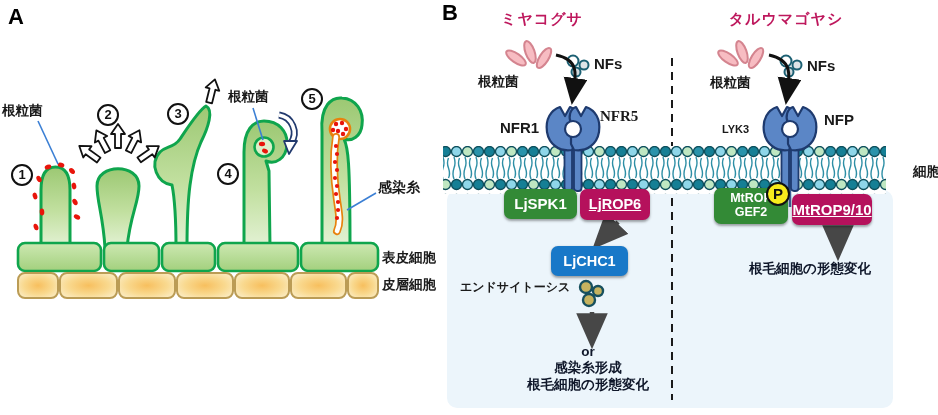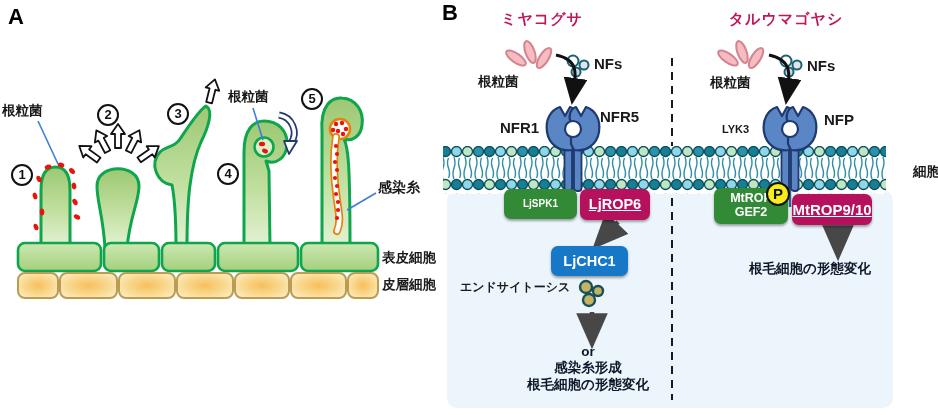--- a/index.html
+++ b/index.html
@@ -243,26 +243,26 @@
   <div class="lbl panel-label" style="left:442px; top:0px;">B</div>
   <div class="species-title" style="left:492px; top:10px; width:100px;">ミヤコグサ</div>
   <div class="species-title" style="left:723px; top:10px; width:126px;">タルウマゴヤシ</div>
 
   <div class="lbl" style="left:478px; top:73px; font-size:13.5px;">根粒菌</div>
   <div class="lbl" style="left:710px; top:74px; font-size:13.5px;">根粒菌</div>
   <div class="lbl" style="left:594px; top:55px; font-size:15px;">NFs</div>
   <div class="lbl" style="left:807px; top:57px; font-size:15px;">NFs</div>
 
   <div class="lbl" style="left:500px; top:119px; font-size:15px;">NFR1</div>
-  <div class="lbl" style="left:600px; top:108px; font-size:15px;">NFR5</div>
+  <div class="lbl" style="left:600px; top:108px; font-size:15px;font-family:Liberation Serif, serif;">NFR5</div>
   <div class="lbl" style="left:722px; top:123px; font-size:11px;">LYK3</div>
   <div class="lbl" style="left:824px; top:111px; font-size:15px;">NFP</div>
   <div class="lbl" style="left:889px; top:163px; font-size:13.5px;padding-left:24px;">細胞膜</div>
 
-  <div class="pbox green-box" style="left:504px; top:189px; width:73px; height:30px; font-size:10px; line-height:30px;">LjSPK1</div>
+  <div class="pbox green-box" style="left:504px; top:189px; width:73px; height:30px; font-size:15px; line-height:30px;">LjSPK1</div>
   <div class="pbox magenta-box" style="left:580px; top:189px; width:70px; height:31px; font-size:14.5px; line-height:31px;">LjROP6</div>
   <div class="pbox blue-box" style="left:551px; top:246px; width:77px; height:30px; font-size:14.5px; line-height:30px;">LjCHC1</div>
   <div class="pbox green-box" style="left:714px; top:188px; width:74px; height:36px; font-size:12.5px; padding-top:3px;">
     <div>MtROP</div>
     <div>GEF2</div>
   </div>
   <div class="pbox magenta-box" style="left:792px; top:194px; width:80px; height:31px; font-size:15px; line-height:31px;">MtROP9/10</div>
   <div class="p-badge">P</div>
 
   <div class="lbl" style="left:460px; top:279px; font-size:12px;">エンドサイトーシス</div>

